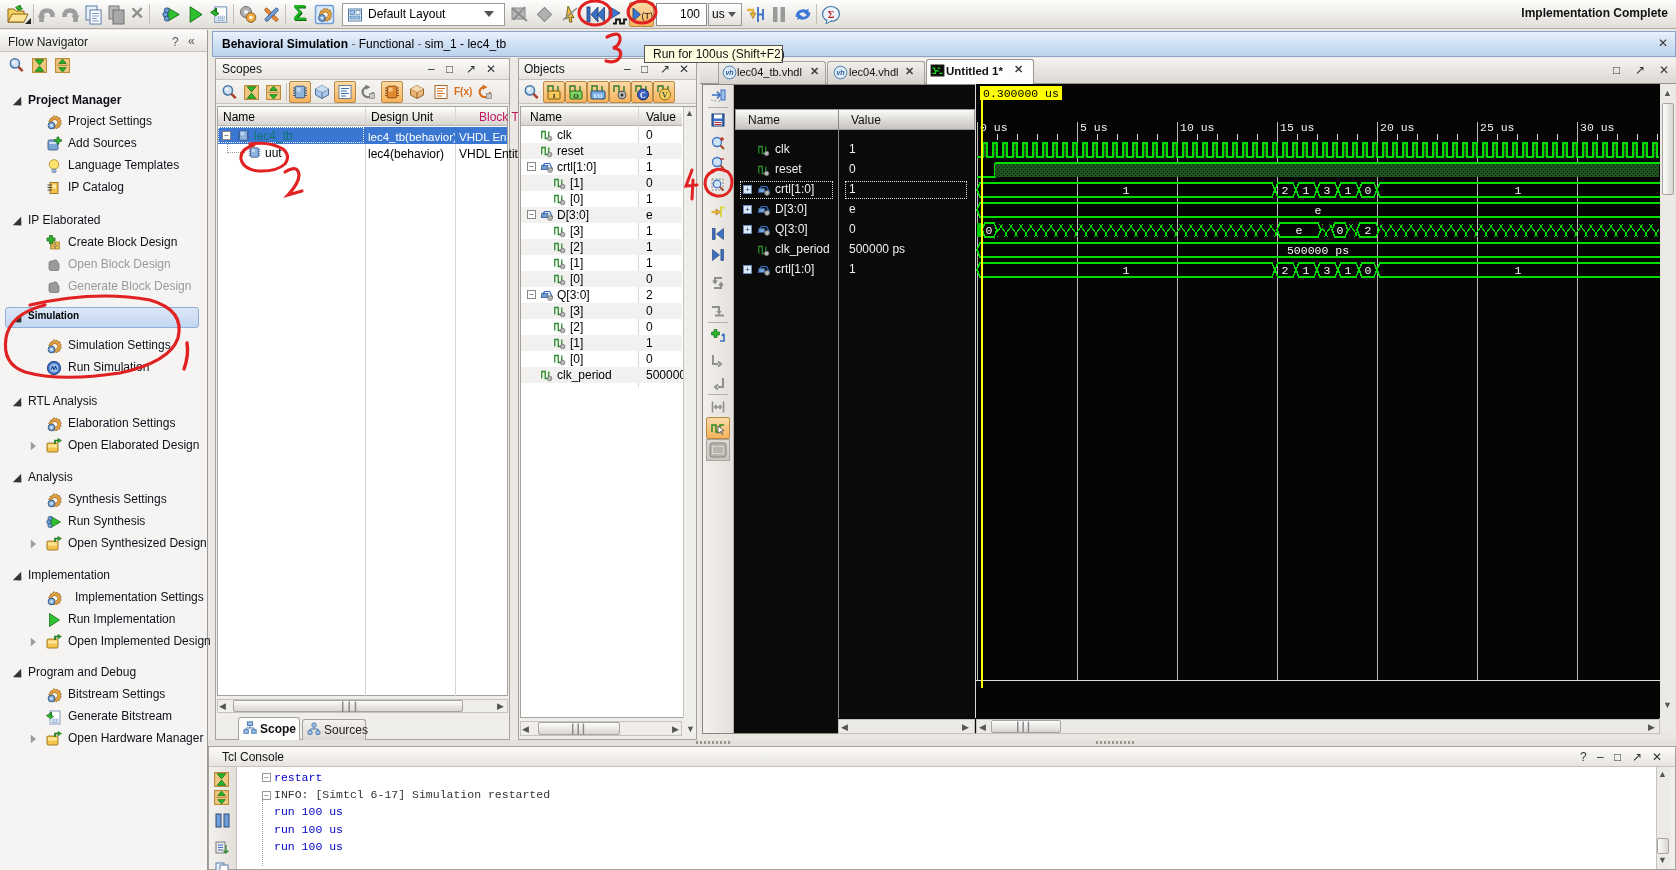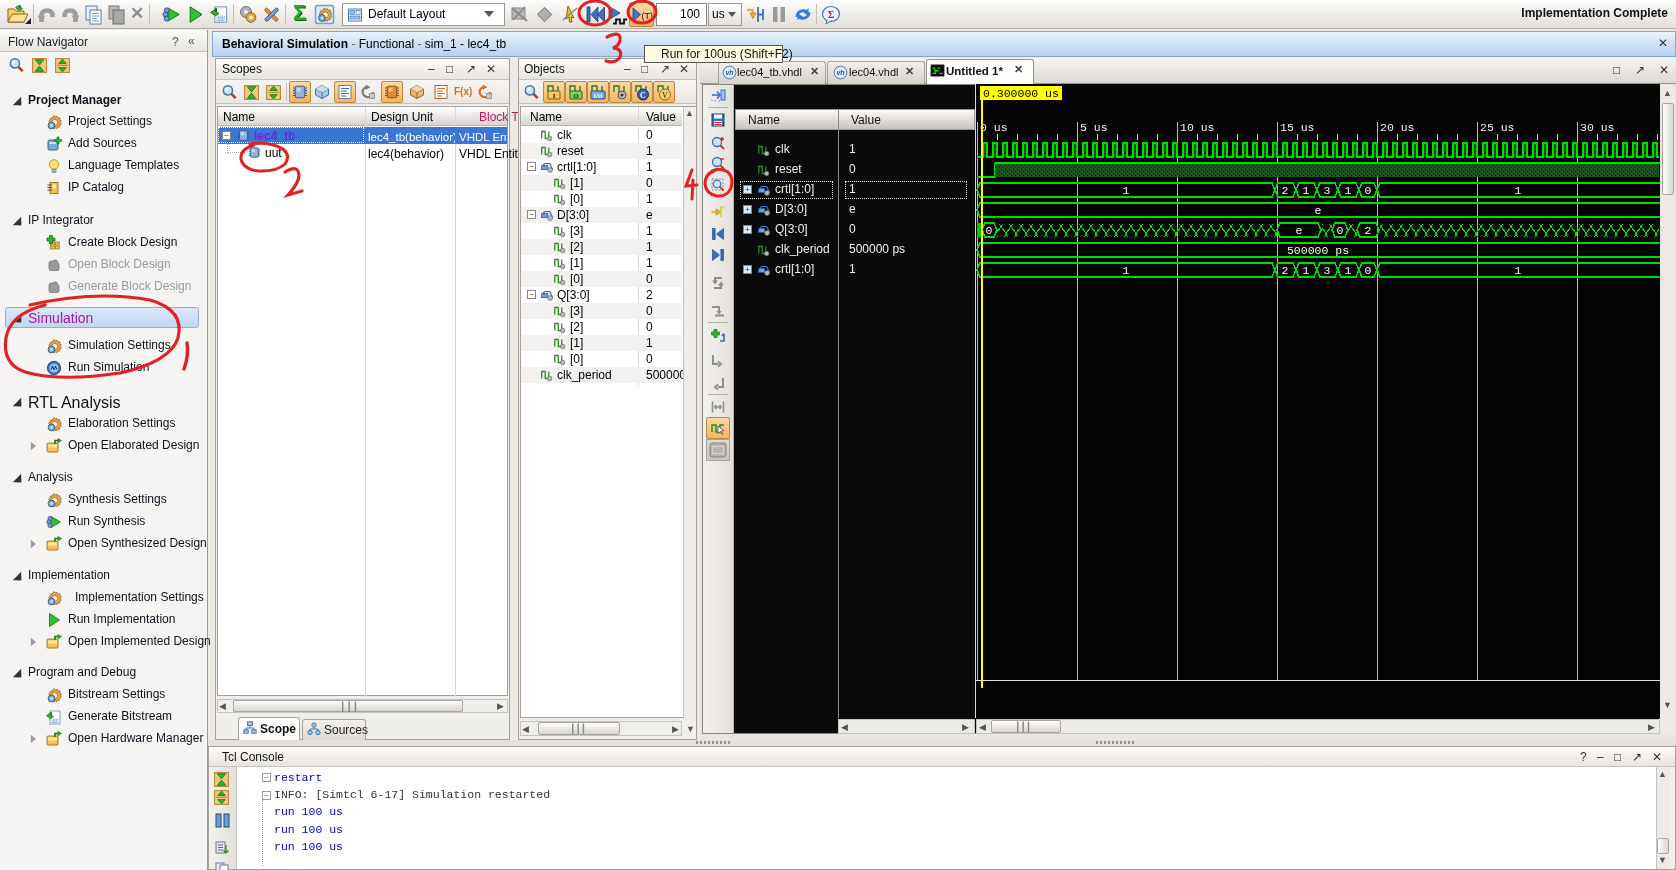--- a/index.html
+++ b/index.html
@@ -304,46 +304,46 @@
  <div class="abs" style="left:68px;top:106px;font-size:12px;color:#10101c">Add Sources</div>
  <svg class="abs" style="left:46px;top:128px" width="16" height="16">
         <use href="#i-bulb"></use>
       </svg>
  <div class="abs" style="left:68px;top:128px;font-size:12px;color:#10101c">Language Templates</div>
  <svg class="abs" style="left:46px;top:150px" width="16" height="16">
         <use href="#i-ipcat"></use>
       </svg>
  <div class="abs" style="left:68px;top:150px;font-size:12px;color:#10101c">IP Catalog</div>
  <div class="abs" style="left:11px;top:185px;width:0;height:0;border-left:6px solid transparent;border-top:6px solid transparent;border-right:6px solid #333;border-bottom:6px solid #333;transform:scale(0.7)"></div>
- <div class="abs" style="left:28px;top:183px;font-size:12px;font-weight:normal;color:#10101c">IP Integrator</div>
+ <div class="abs" style="left:28px;top:183px;font-size:12px;font-weight:normal;color:#10101c">IP Elaborated</div>
  <svg class="abs" style="left:46px;top:205px" width="16" height="16">
         <use href="#i-blockplus"></use>
       </svg>
  <div class="abs" style="left:68px;top:205px;font-size:12px;color:#10101c">Create Block Design</div>
  <svg class="abs" style="left:46px;top:227px" width="16" height="16">
         <use href="#i-grayblock"></use>
       </svg>
  <div class="abs" style="left:68px;top:227px;font-size:12px;color:#9a9a9a">Open Block Design</div>
  <svg class="abs" style="left:46px;top:249px" width="16" height="16">
         <use href="#i-grayblock"></use>
       </svg>
  <div class="abs" style="left:68px;top:249px;font-size:12px;color:#9a9a9a">Generate Block Design</div>
  <div class="abs" style="left:5px;top:277px;width:194px;height:21px;background:linear-gradient(#dbe7f7,#c3d7f0);border:1px solid #8fafd8;border-radius:3px"></div>
  <div class="abs" style="left:11px;top:282px;width:0;height:0;border-left:6px solid transparent;border-top:6px solid transparent;border-right:6px solid #333;border-bottom:6px solid #333;transform:scale(0.7)"></div>
- <div class="abs" style="left:28px;top:280px;font-size:14px;font-weight:normal;color:#a21caf">Simulation</div>
+ <div class="abs" style="left:28px;top:280px;font-size:10px;font-weight:bold;color:#000000">Simulation</div>
  <svg class="abs" style="left:46px;top:308px" width="16" height="16">
         <use href="#i-gear"></use>
       </svg>
  <div class="abs" style="left:68px;top:308px;font-size:12px;color:#10101c">Simulation Settings</div>
  <svg class="abs" style="left:46px;top:330px" width="16" height="16">
         <use href="#i-runsim"></use>
       </svg>
  <div class="abs" style="left:68px;top:330px;font-size:12px;color:#10101c">Run Simulation</div>
  <div class="abs" style="left:11px;top:366px;width:0;height:0;border-left:6px solid transparent;border-top:6px solid transparent;border-right:6px solid #333;border-bottom:6px solid #333;transform:scale(0.7)"></div>
- <div class="abs" style="left:28px;top:364px;font-size:16px;font-weight:normal;color:#10101c">RTL Analysis</div>
+ <div class="abs" style="left:28px;top:364px;font-size:12px;font-weight:normal;color:#10101c">RTL Analysis</div>
  <svg class="abs" style="left:46px;top:386px" width="16" height="16">
         <use href="#i-gear"></use>
       </svg>
  <div class="abs" style="left:68px;top:386px;font-size:12px;color:#10101c">Elaboration Settings</div>
  <div class="abs" style="left:30px;top:411px;width:0;height:0;border:5px solid transparent;border-left:6px solid #9a9a9a;transform:scale(0.85)"></div>
  <svg class="abs" style="left:46px;top:408px" width="16" height="16">
         <use href="#i-openbox"></use>
       </svg>
  <div class="abs" style="left:68px;top:408px;font-size:12px;color:#10101c">Open Elaborated Design</div>
  <div class="abs" style="left:11px;top:442px;width:0;height:0;border-left:6px solid transparent;border-top:6px solid transparent;border-right:6px solid #333;border-bottom:6px solid #333;transform:scale(0.7)"></div>
@@ -452,21 +452,21 @@
  <div class="abs" style="left:371px;top:110px;color:#000">Design Unit</div>
  <div class="abs" style="left:479px;top:110px;color:#be185d">Block Typ</div>
  <div class="abs" style="left:365px;top:107px;width:1px;height:589px;background:#d8d6d2"></div>
  <div class="abs" style="left:455px;top:107px;width:1px;height:589px;background:#d8d6d2"></div>
  <div class="abs sel" style="left:218px;top:127px;width:289px;height:17px"></div>
  <div class="abs" style="left:218px;top:127px;width:146px;height:16px;border:1px dotted #fff"></div>
  <div class="abs" style="left:222px;top:131px;width:9px;height:9px;background:#fff;border:1px solid #888;font-size:8px;line-height:7px;text-align:center;color:#333">−</div>
  <svg class="abs" style="left:237px;top:129px" width="13" height="13">
       <use href="#i-chip"></use>
     </svg>
- <div class="abs" style="left:254px;top:129px;font-weight:bold;color:#6d28d9;font-size:12px">lec4_tb</div>
+ <div class="abs" style="left:254px;top:129px;font-weight:normal;color:#0f766e;font-size:12px">lec4_tb</div>
  <div class="abs" style="left:368px;top:131px;width:87px;overflow:hidden;color:#fff;font-size:11.5px">lec4_tb(behavior)</div>
  <div class="abs" style="left:459px;top:131px;width:48px;overflow:hidden;color:#fff;font-size:11.5px">VHDL Enti</div>
  <div class="abs" style="left:227px;top:144px;width:1px;height:9px;border-left:1px dotted #9a9a9a"></div>
     <div class="abs" style="left:227px;top:152px;width:18px;height:1px;border-top:1px dotted #9a9a9a"></div>
     <div class="abs" style="left:248px;top:146px;width:13px;height:13px">
       <svg width="13" height="13">
         <use href="#i-chip"></use>
       </svg>
     </div>
  <div class="abs" style="left:265px;top:146px;color:#000;font-size:12px">uut</div>
@@ -1036,14 +1036,14 @@
 <path d="M30 305 Q95 290 150 300 Q185 310 178 338 Q170 362 120 373 Q60 382 25 372 Q2 364 6 338 Q10 314 45 305" fill="none" stroke="#e02222" stroke-width="3.2" stroke-linecap="round"></path>
 <path d="M187 343 Q189 355 184 369" fill="none" stroke="#e02222" stroke-width="3.4" stroke-linecap="round"></path>
 <path d="M250 144 Q270 141 283 149 Q291 156 285 164 Q276 172 258 171 Q243 169 241 159 Q240 149 254 145" fill="none" stroke="#e02222" stroke-width="3" stroke-linecap="round"></path>
 <path d="M285 172 Q298 164 299 175 Q299 183 288 195 L302 191" fill="none" stroke="#e02222" stroke-width="3.2" stroke-linecap="round"></path>
 <ellipse cx="595" cy="13" rx="16" ry="12" fill="none" stroke="#e02222" stroke-width="3"></ellipse>
 <ellipse cx="642" cy="12" rx="14" ry="11" fill="none" stroke="#e02222" stroke-width="3"></ellipse>
 <path d="M607 37 Q621 30 620 40 Q619 46 613 48 Q623 49 620 57 Q616 64 606 61" fill="none" stroke="#e02222" stroke-width="3.2" stroke-linecap="round"></path>
 <path d="M712 171 Q720 167 728 172 Q734 178 731 188 Q727 197 717 196 Q706 194 705 184 Q705 174 714 171" fill="none" stroke="#e02222" stroke-width="3" stroke-linecap="round"></path>
 <path d="M692 170 L686 186 L697 185 M693 180 L692 199" fill="none" stroke="#e02222" stroke-width="3" stroke-linecap="round"></path>
 </svg>
-<div class="abs" style="left:644px;top:45px;width:139px;height:18px;background:#fffde1;border:1px solid #555;font-size:12px;color:#111;line-height:17px;padding-left:16px;z-index:50">Run for 100us (Shift+F2)</div>
+<div class="abs" style="left:644px;top:45px;width:139px;height:18px;background:#fffde1;border:1px solid #555;font-size:12px;color:#111;line-height:17px;padding-left:8px;z-index:50">Run for 100us (Shift+F2)</div>
 </div>
 
 </body></html>

